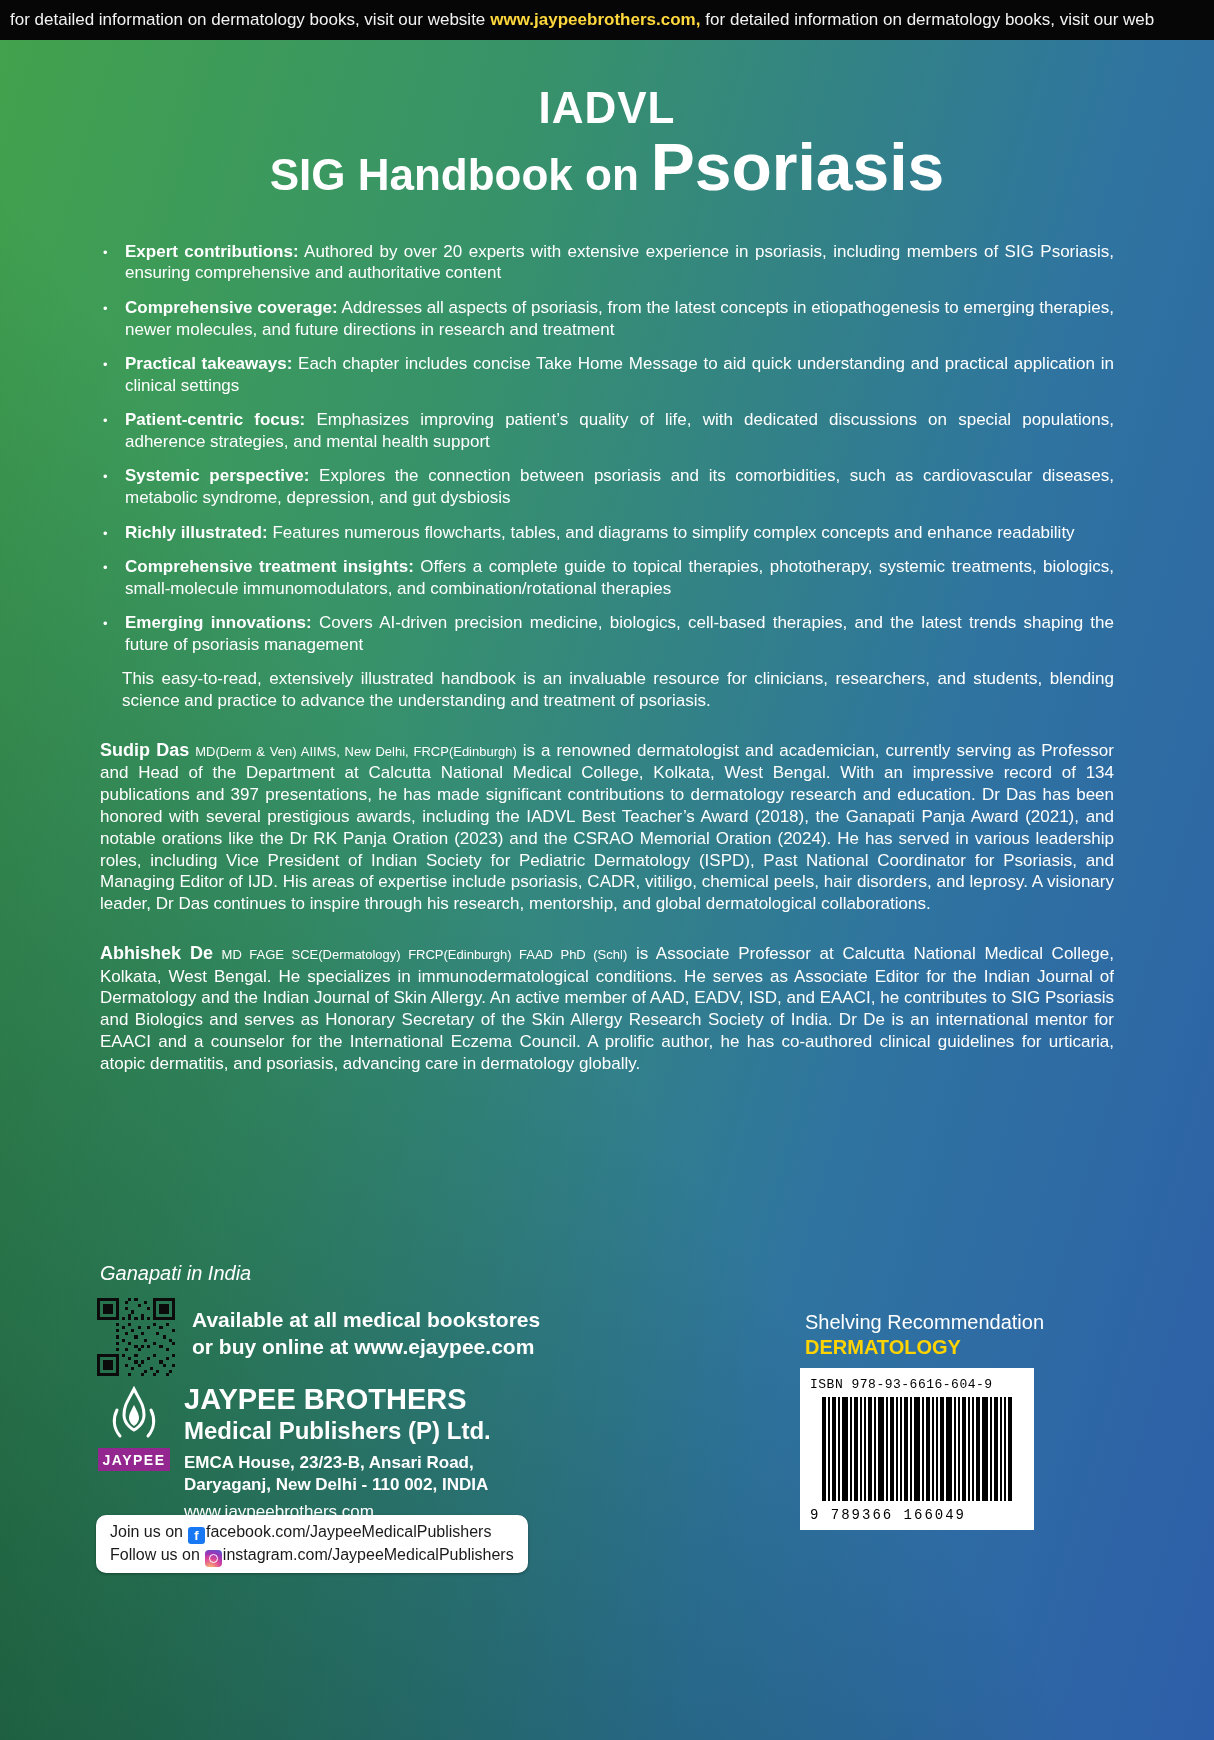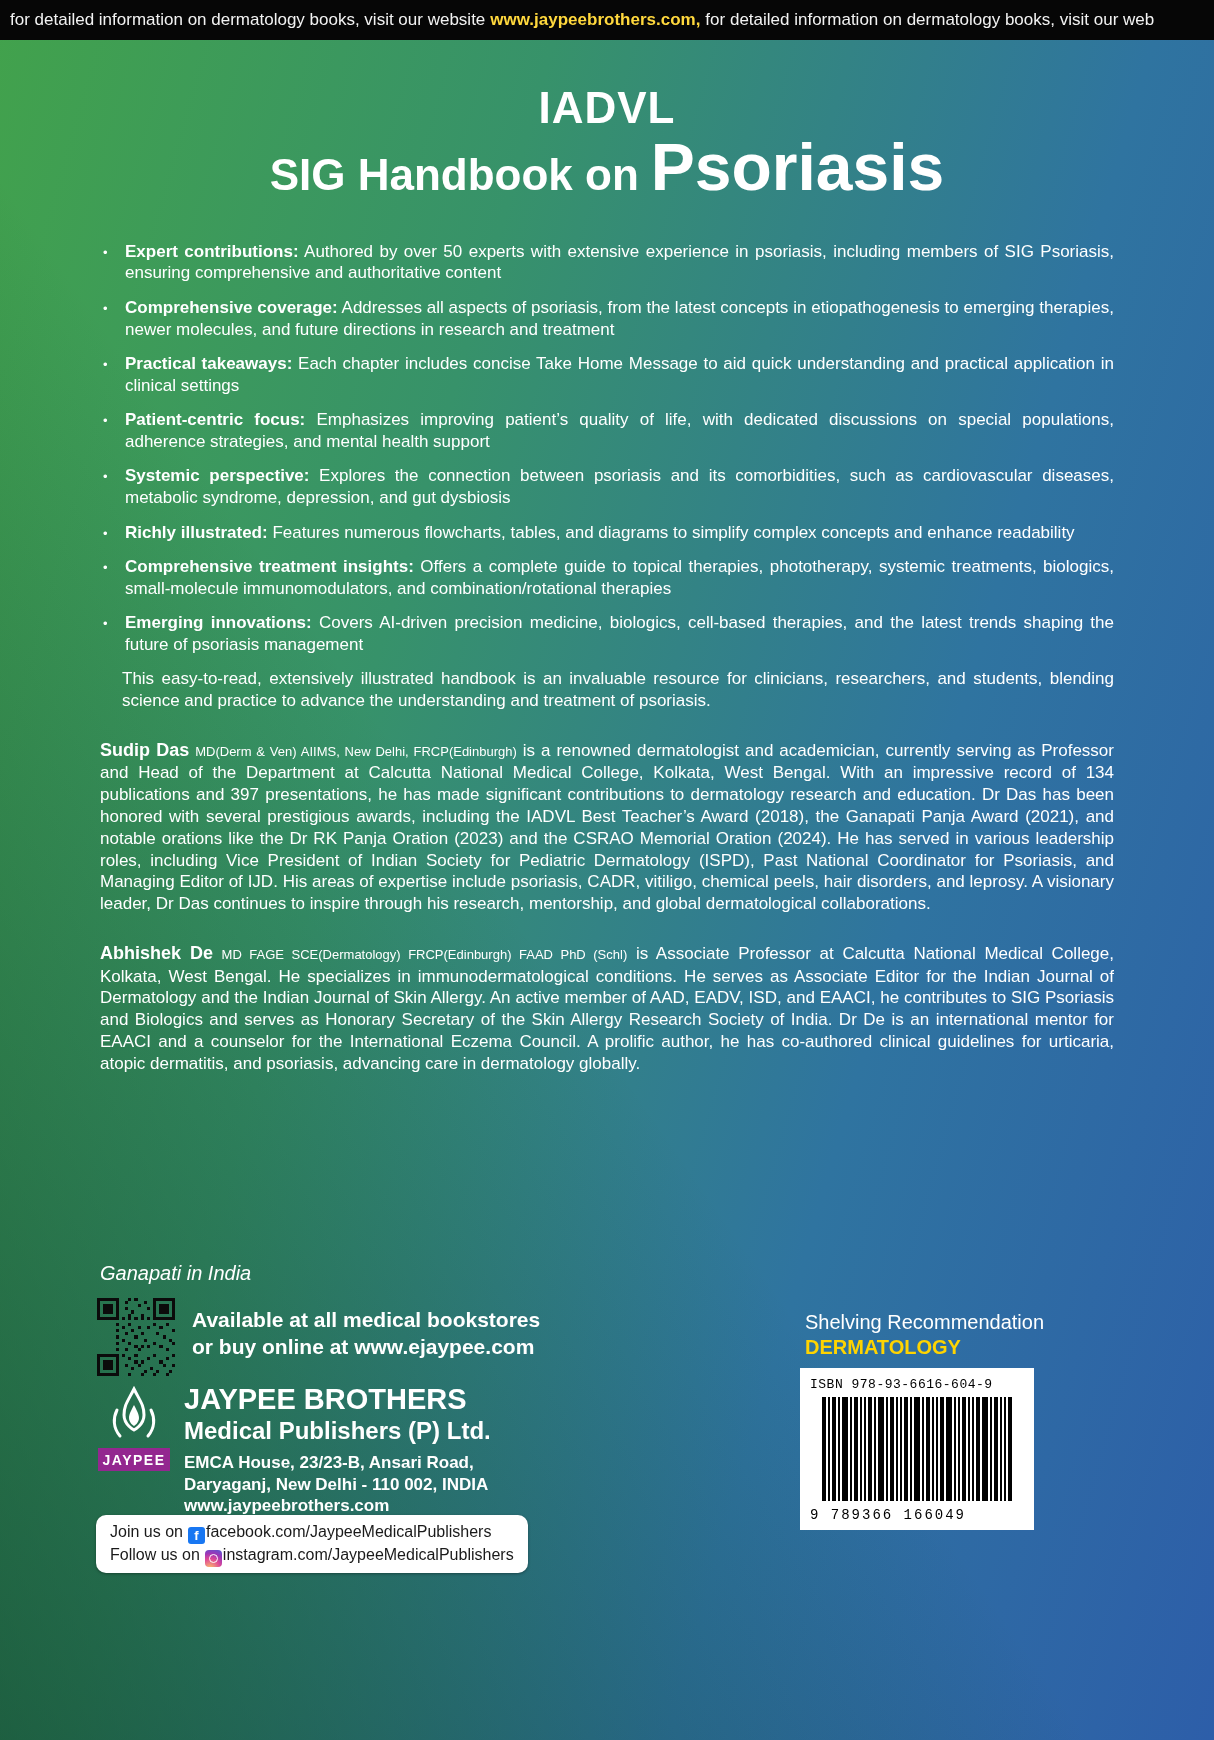--- a/index.html
+++ b/index.html
@@ -35,21 +35,21 @@
   .printed{position:absolute;left:100px;top:1262px;font-style:italic;font-size:20px;}
   .qr{position:absolute;left:97px;top:1298px;width:78px;height:78px;}
   .avail{position:absolute;left:192px;top:1306px;font-size:21px;font-weight:700;line-height:27px;}
   .pubrow{position:absolute;left:97px;top:1385px;display:flex;gap:13px;}
   .logo-col{width:74px;display:flex;flex-direction:column;align-items:center;}
   .logo-label{margin-top:3px;width:72px;height:23px;background:#93278f;color:#fff;
     font-size:14px;font-weight:700;letter-spacing:1.5px;display:flex;align-items:center;justify-content:center;}
   .pub-name{font-size:29px;font-weight:700;line-height:1.0;}
   .pub-sub{font-size:24px;font-weight:700;margin-top:3px;}
   .pub-addr{font-size:17px;font-weight:700;margin-top:7px;line-height:1.3;}
-  .pub-web{font-size:17px;font-weight:700;}
+  .pub-web{font-size:17px;font-weight:400;margin-top:6px;}
   .social{position:absolute;left:96px;top:1515px;background:#fff;color:#1a1a1a;
     border-radius:10px;padding:6px 14px;font-size:16px;line-height:21px;box-shadow:0 1px 3px rgba(0,0,0,.35);}
   .fb-icon{display:inline-flex;width:17px;height:17px;background:#1877f2;border-radius:3px;
     color:#fff;align-items:center;justify-content:center;font-weight:700;font-size:13px;
     vertical-align:-3px;margin:0 1px 0 5px;}
   .fb-icon::before{content:"f";}
   .ig-icon{display:inline-flex;width:17px;height:17px;border-radius:4px;
     background:radial-gradient(circle at 30% 110%,#fdc468 0%,#df4996 45%,#9b36b7 70%,#4f5bd5 100%);
     align-items:center;justify-content:center;vertical-align:-3px;margin:0 1px 0 5px;}
   .ig-lens{width:7px;height:7px;border:1.6px solid #fff;border-radius:50%;display:block;}
@@ -76,21 +76,21 @@
     <div class="title-l1">IADVL</div>
     <div class="title-l2">
       <span>SIG Handbook on</span><span class="title-big">Psoriasis</span>
     </div>
   </section>
 
   <section class="content">
 
     <div class="feature">
       <span class="dot">•</span>
-      <div class="ftext"><span class="lead">Expert contributions:</span> <span>Authored by over 50 experts with extensive experience in psoriasis, including members of SIG Psoriasis, ensuring comprehensive and authoritative content</span></div>
+      <div class="ftext"><span class="lead">Expert contributions:</span> <span>Authored by over 20 experts with extensive experience in psoriasis, including members of SIG Psoriasis, ensuring comprehensive and authoritative content</span></div>
     </div>
     <div class="feature">
       <span class="dot">•</span>
       <div class="ftext"><span class="lead">Comprehensive coverage:</span> <span>Addresses all aspects of psoriasis, from the latest concepts in etiopathogenesis to emerging therapies, newer molecules, and future directions in research and treatment</span></div>
     </div>
     <div class="feature">
       <span class="dot">•</span>
       <div class="ftext"><span class="lead">Practical takeaways:</span> <span>Each chapter includes concise Take Home Message to aid quick understanding and practical application in clinical settings</span></div>
     </div>
     <div class="feature">

